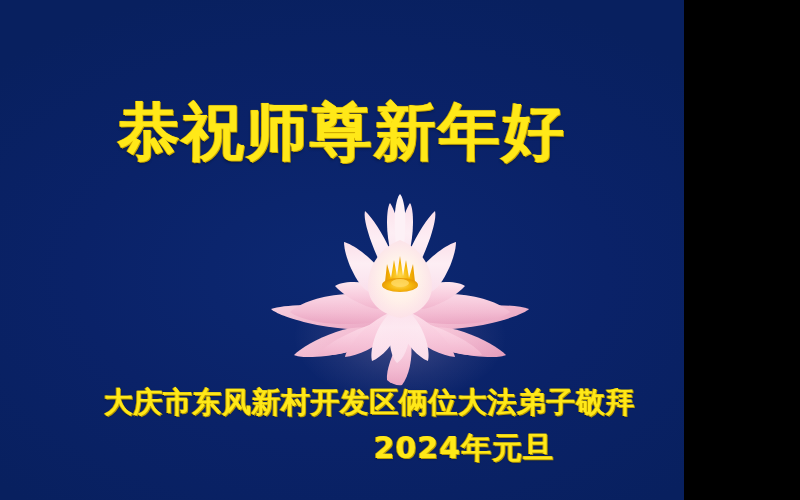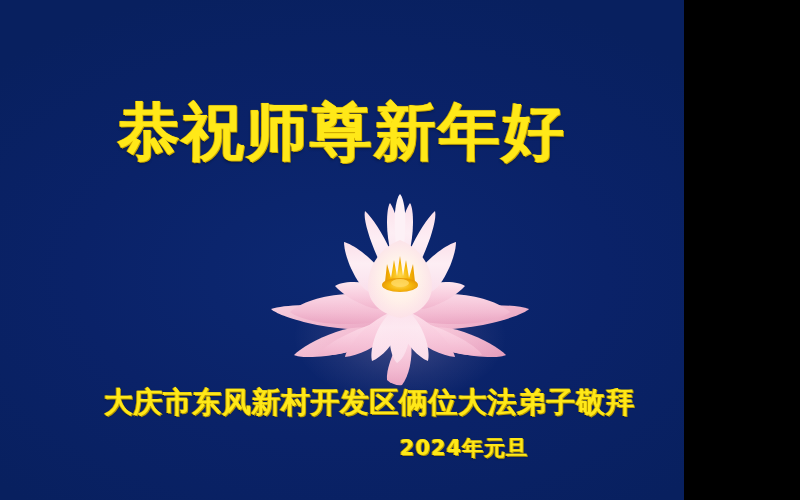--- a/index.html
+++ b/index.html
@@ -67,21 +67,21 @@
   
   .dateline {
     position: absolute;
     left: 0;
     right: 0;
     top: 430px;
     text-align: center;
     padding-left: 244px;
     box-sizing: border-box;
     color: #ffe818;
-    font-size: 21px;
+    font-size: 30px;
     line-height: 36px;
     font-weight: bold;
     letter-spacing: 1px;
     white-space: nowrap;
     text-shadow:
       1px 1px 0 #b89a00,
       -1px 0 0 #b89a00,
       0 1px 2px rgba(0,0,0,0.5);
   }
 

